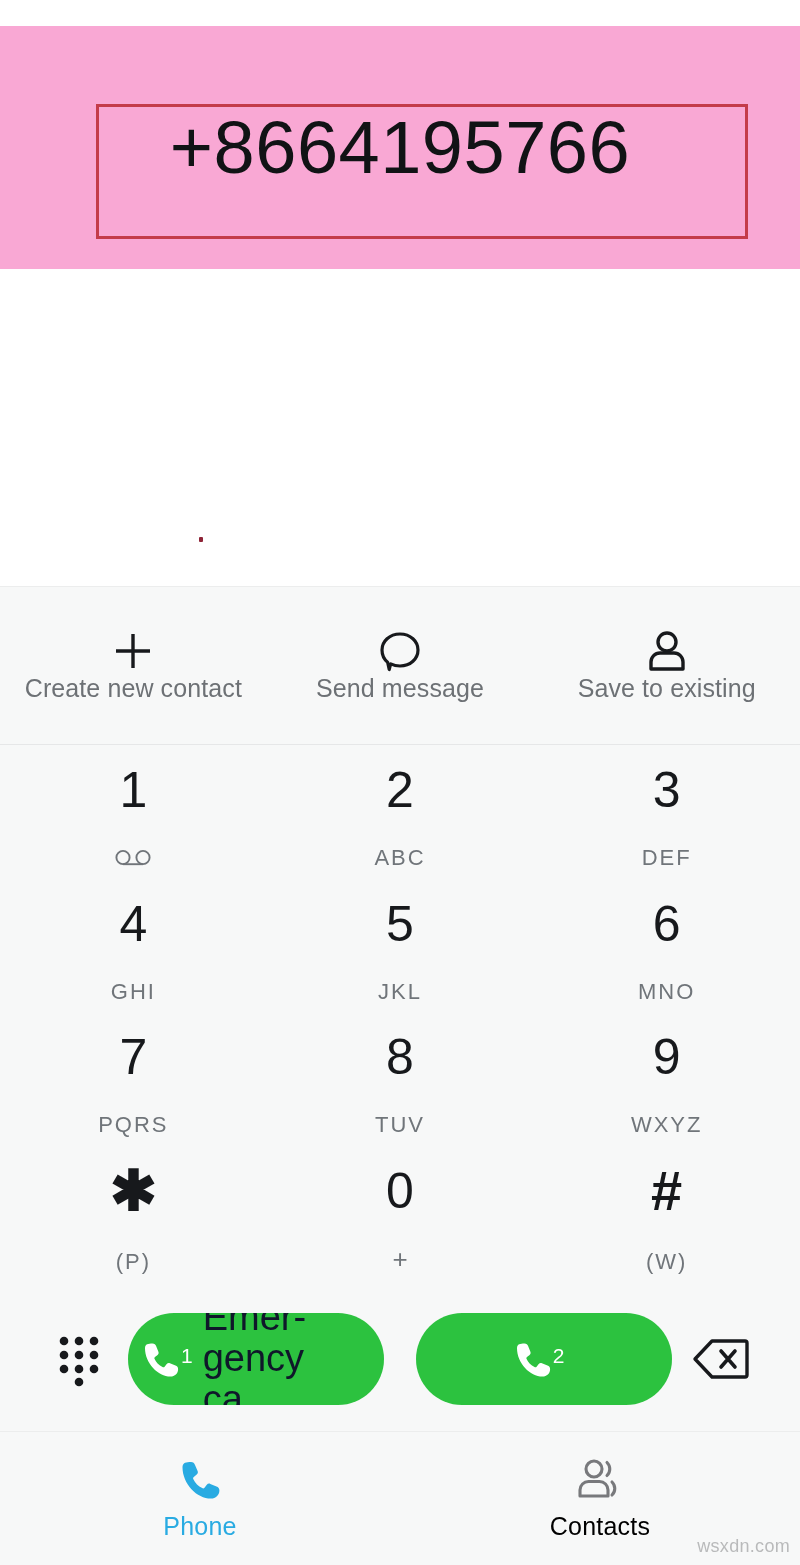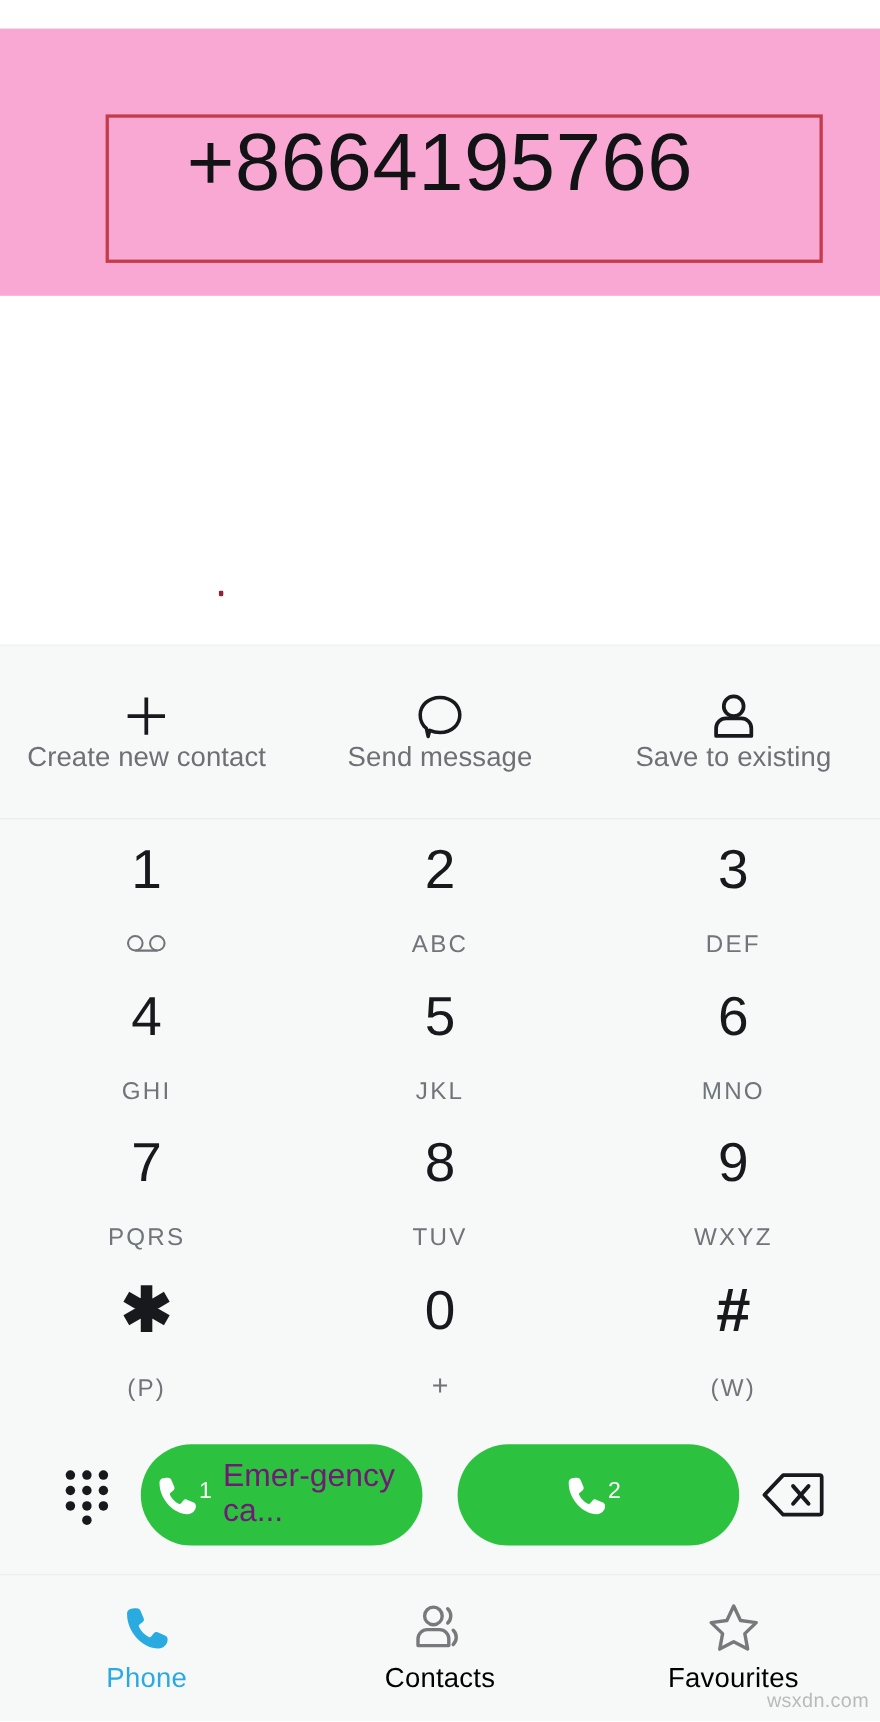--- a/index.html
+++ b/index.html
@@ -195,22 +195,22 @@
     flex: 0 0 auto;
   }
   .sim-num {
     font-size: 21px;
     color: #ffffff;
     line-height: 1;
     margin-left: 1px;
     margin-top: 6px;
   }
   .call-label {
-    color: #701a75;
-    font-size: 29px;
+    color: #0f172a;
+    font-size: 38px;
     line-height: 1.08;
     text-align: left;
     word-break: break-word;
     margin-left: 6px;
   }
   .backspace {
     width: 66px;
     display: flex;
     align-items: center;
     justify-content: center;
@@ -438,25 +438,17 @@
         <svg width="52" height="44" viewBox="0 0 52 44">
           <circle cx="20" cy="12" r="8" stroke="#78797c" stroke-width="3.1" fill="none"></circle>
           <path d="M6 39 V33 a8.5 8.5 0 0 1 8.5 -8.5 h11 a8.5 8.5 0 0 1 8.5 8.5 v6 Z" stroke="#78797c" stroke-width="3.1" fill="none" stroke-linejoin="round"></path>
           <path d="M33 5.5 a9 9 0 0 1 0 13" stroke="#78797c" stroke-width="3.1" fill="none" stroke-linecap="round"></path>
           <path d="M38 25 a9 9 0 0 1 0 13" stroke="#78797c" stroke-width="3.1" fill="none" stroke-linecap="round"></path>
         </svg>
       </span>
       <span class="nav-label">Contacts</span>
     </div>
 
-    <div class="nav-item">
-      <span class="nav-icon">
-        <svg width="48" height="46" viewBox="0 0 48 46">
-          <path d="M24 4 L30.2 17.2 L44.5 19.1 L34.1 29.1 L36.7 43.2 L24 36.4 L11.3 43.2 L13.9 29.1 L3.5 19.1 L17.8 17.2 Z" stroke="#78797c" stroke-width="3.1" fill="none" stroke-linejoin="round"></path>
-        </svg>
-      </span>
-      <span class="nav-label">Favourites</span>
-    </div>
 
     <div class="watermark">wsxdn.com</div>
   </div>
 
 </div>
 
 </body></html>

